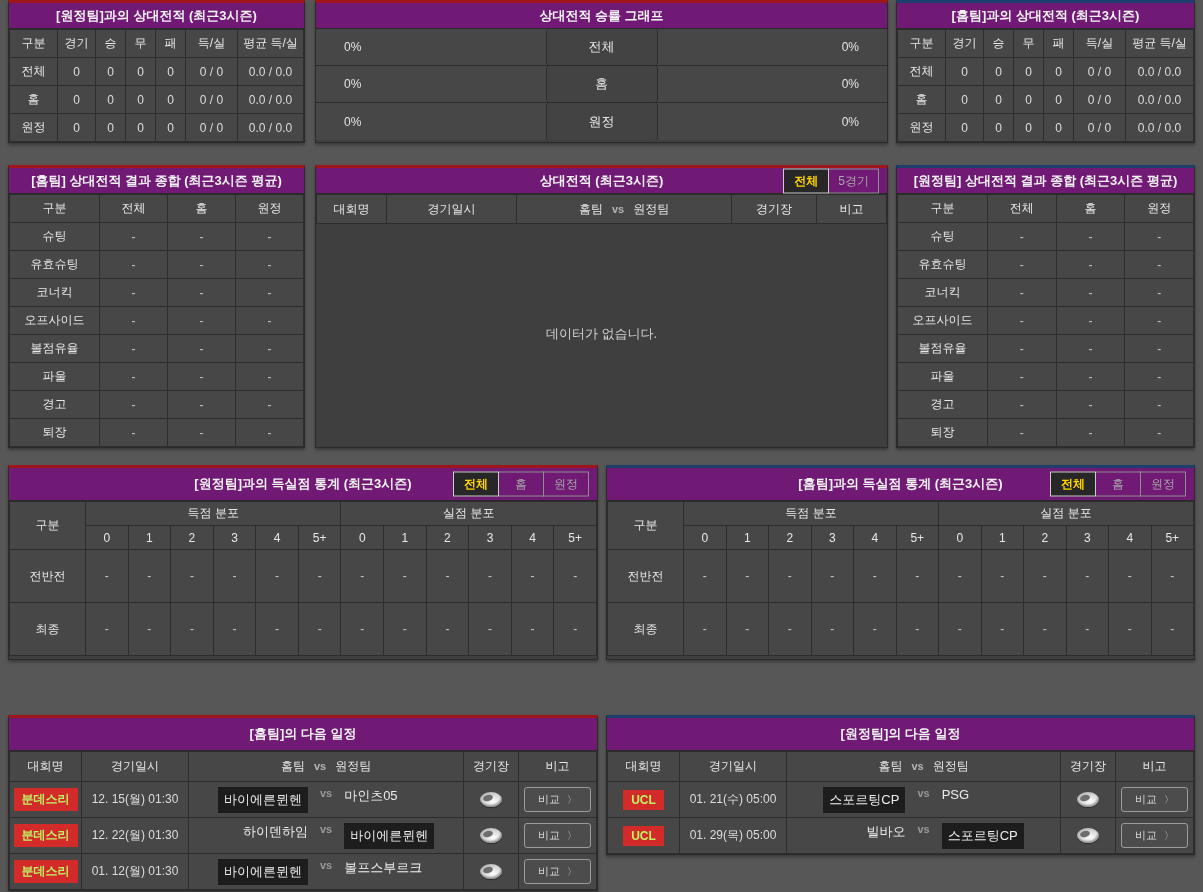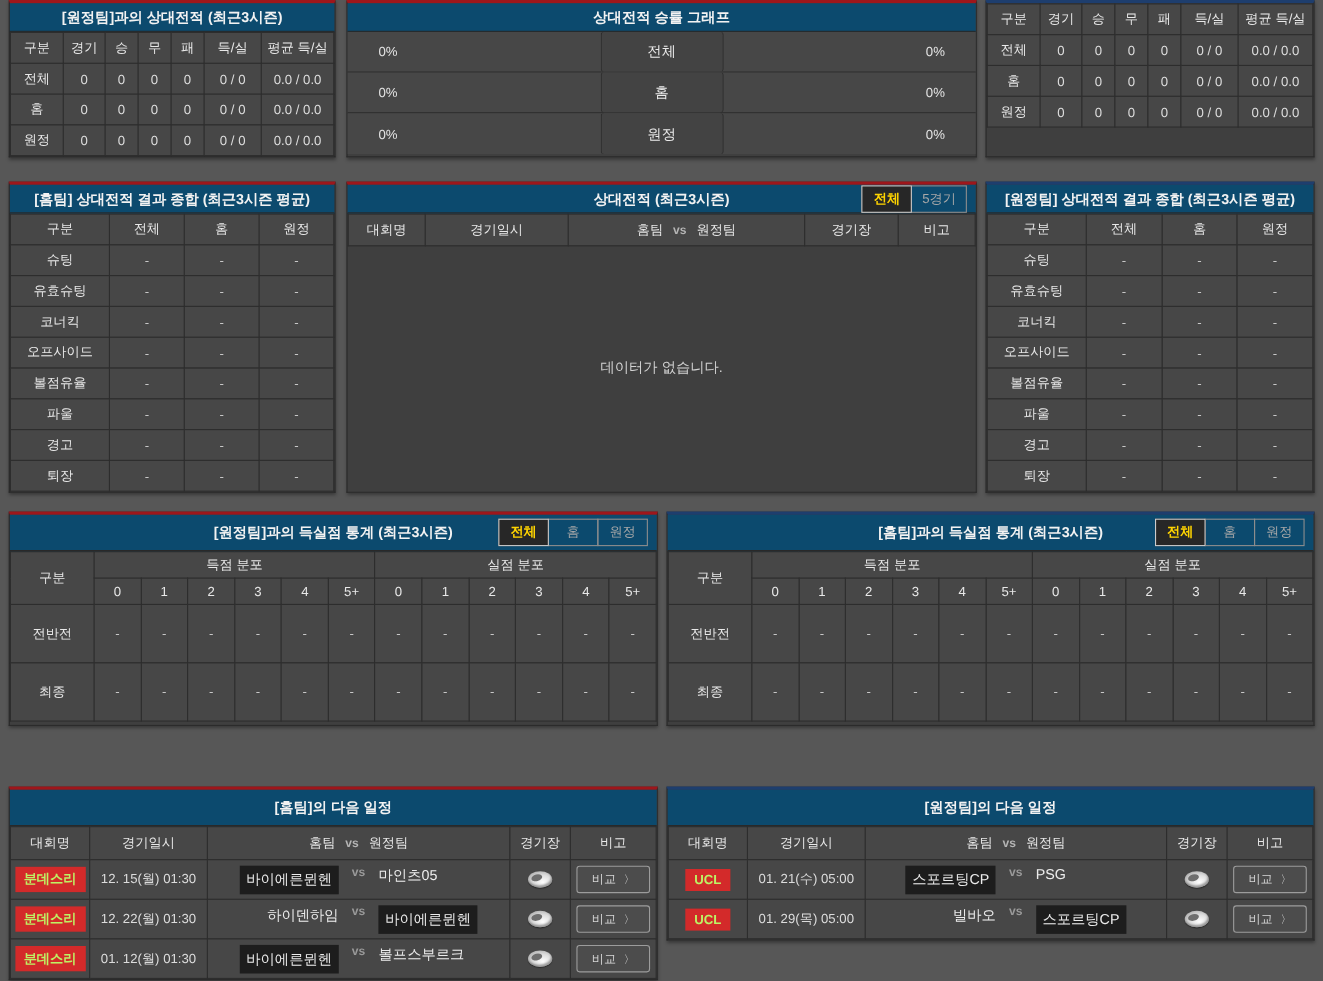--- a/index.html
+++ b/index.html
@@ -2,21 +2,21 @@
 <html><head>
 <meta charset="utf-8">
 <style>
   * { box-sizing:border-box; margin:0; padding:0; }
   html,body { width:1203px; height:892px; }
   body { background:#575757; font-family:"Liberation Sans","DejaVu Sans",sans-serif; position:relative; overflow:hidden; }
 
   .panel { position:absolute; background:#3f3f3f; border:1px solid #2b2b2b; border-top:3px solid #9e161b; box-shadow:0 2px 3px rgba(0,0,0,.35); }
   .panel.blue { border-top-color:#1e3e6e; }
 
-  .ph { position:relative; height:26px; background:#0c4a6e; display:flex; align-items:center; justify-content:center; color:#f2f2f2; font-weight:bold; font-size:13px; border-bottom:1px solid #292929; }
+  .ph { position:relative; height:26px; background:#701a75; display:flex; align-items:center; justify-content:center; color:#f2f2f2; font-weight:bold; font-size:13px; border-bottom:1px solid #292929; }
   .ph.lg { height:33px;justify-content:center; }
 
   .tabs { position:absolute; right:8px; top:50%; transform:translateY(-50%); display:flex; }
   .tab { min-width:46px; padding:3px 9px; font-size:12px; text-align:center; border:1px solid #8d8d8d; color:#a8a8a8; background:transparent; font-weight:normal; margin-left:-1px; cursor:pointer; }
   .tab.active { background:#272727; border-color:#cccccc; color:#ffd400; font-weight:bold; z-index:1; }
 
   table { border-collapse:collapse; width:100%; table-layout:fixed; }
   td,th { border:1px solid #2d2d2d; background:#474747; color:#dcdcdc; font-size:12px; text-align:center; vertical-align:middle; font-weight:normal; padding:0; overflow:hidden; white-space:nowrap; }
   th { color:#e8e8e8; }
   .t28 tr { height:28px; }
@@ -119,20 +119,21 @@
     <div class="bar-area r">0%</div>
   </div>
   <div class="graph-row">
     <div class="bar-area l">0%</div>
     <div class="graph-label">원정</div>
     <div class="bar-area r">0%</div>
   </div>
 </div>
 
 <div class="panel blue" style="left:896px; top:0; width:299px; height:143px;">
+  <div class="ph">[홈팀]과의 상대전적 (최근3시즌)</div>
   <table class="t28">
     <colgroup>
         <col style="width:48px">
         <col style="width:38px">
         <col style="width:30px">
         <col style="width:30px">
         <col style="width:30px">
         <col style="width:52px">
         <col>
       </colgroup>

